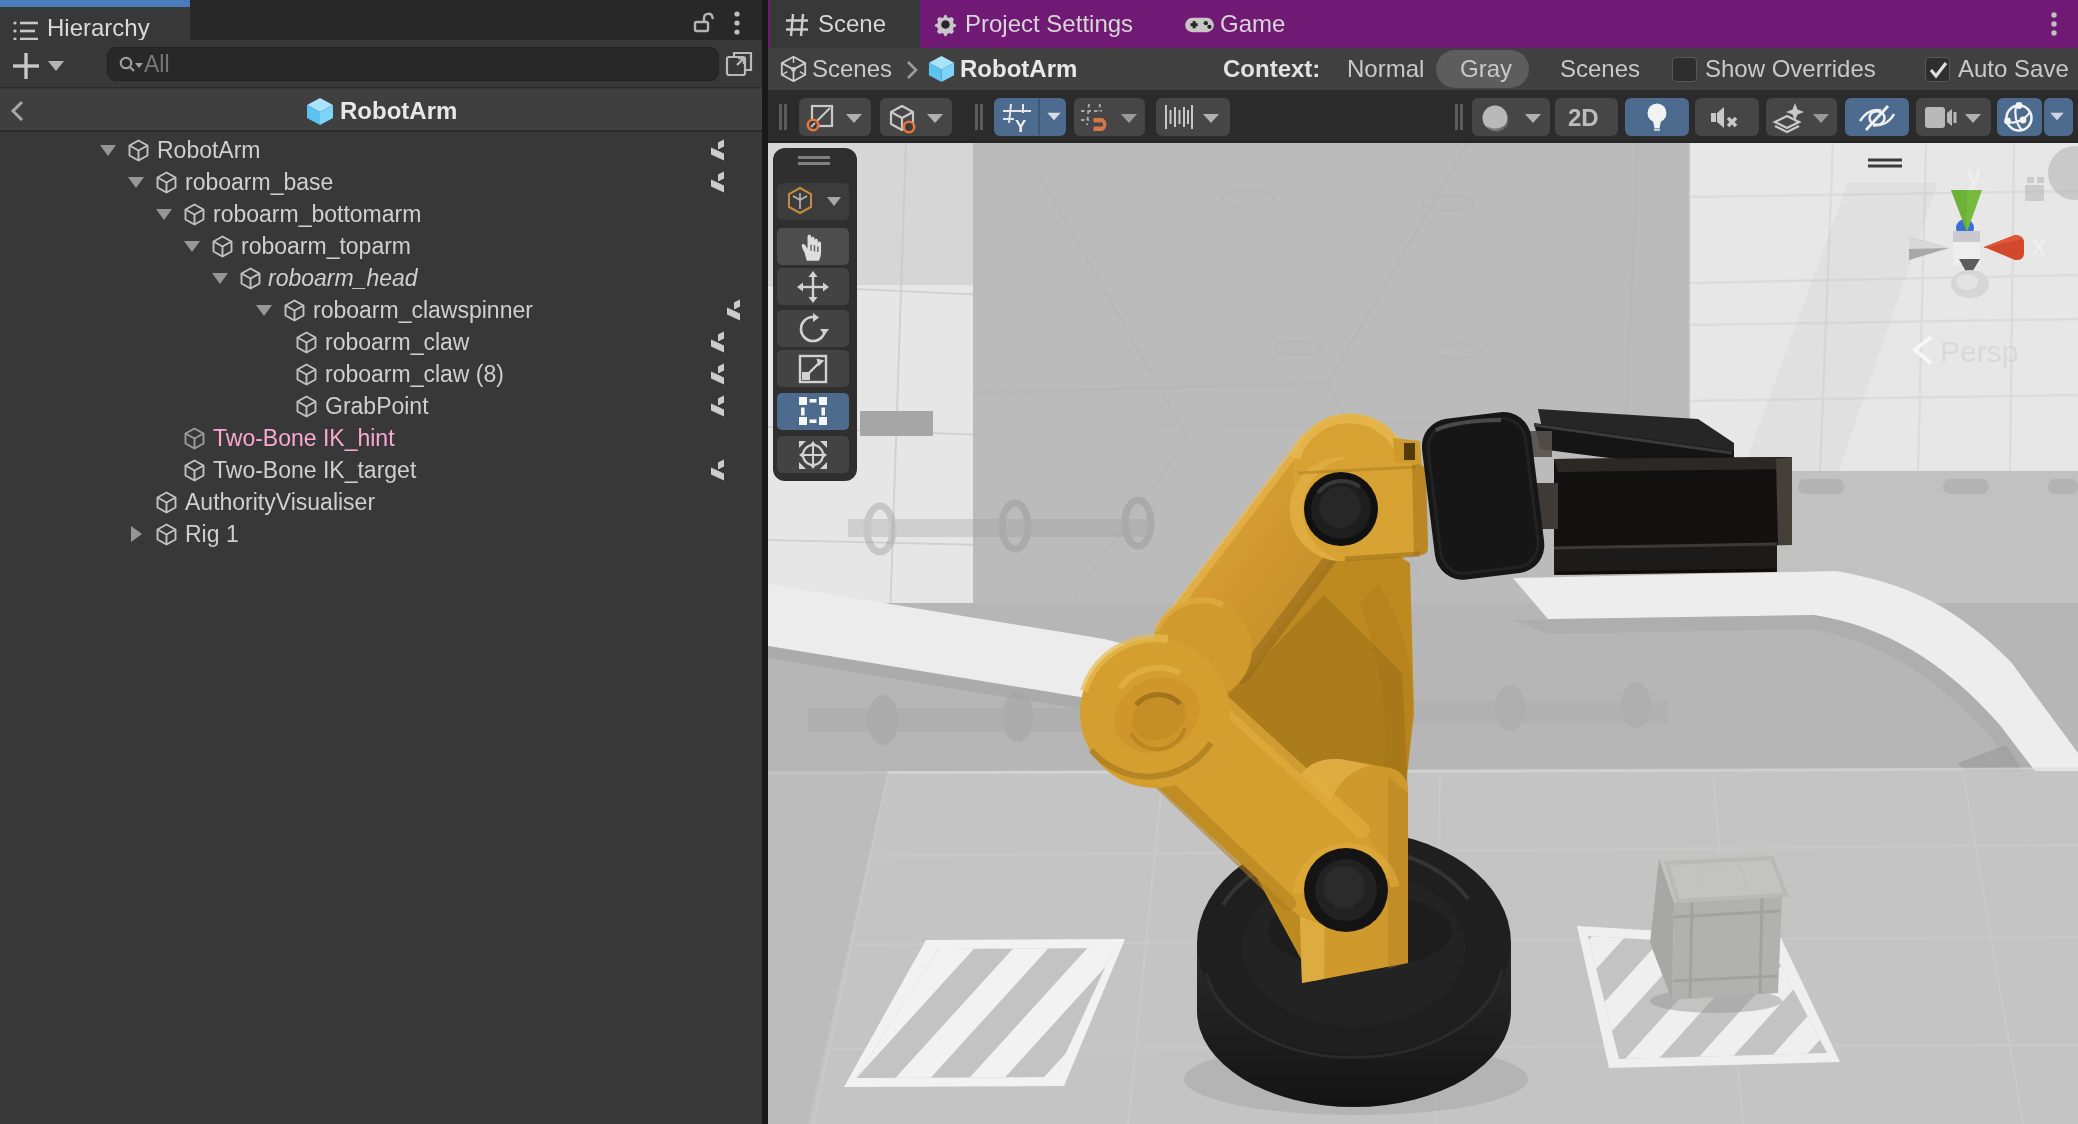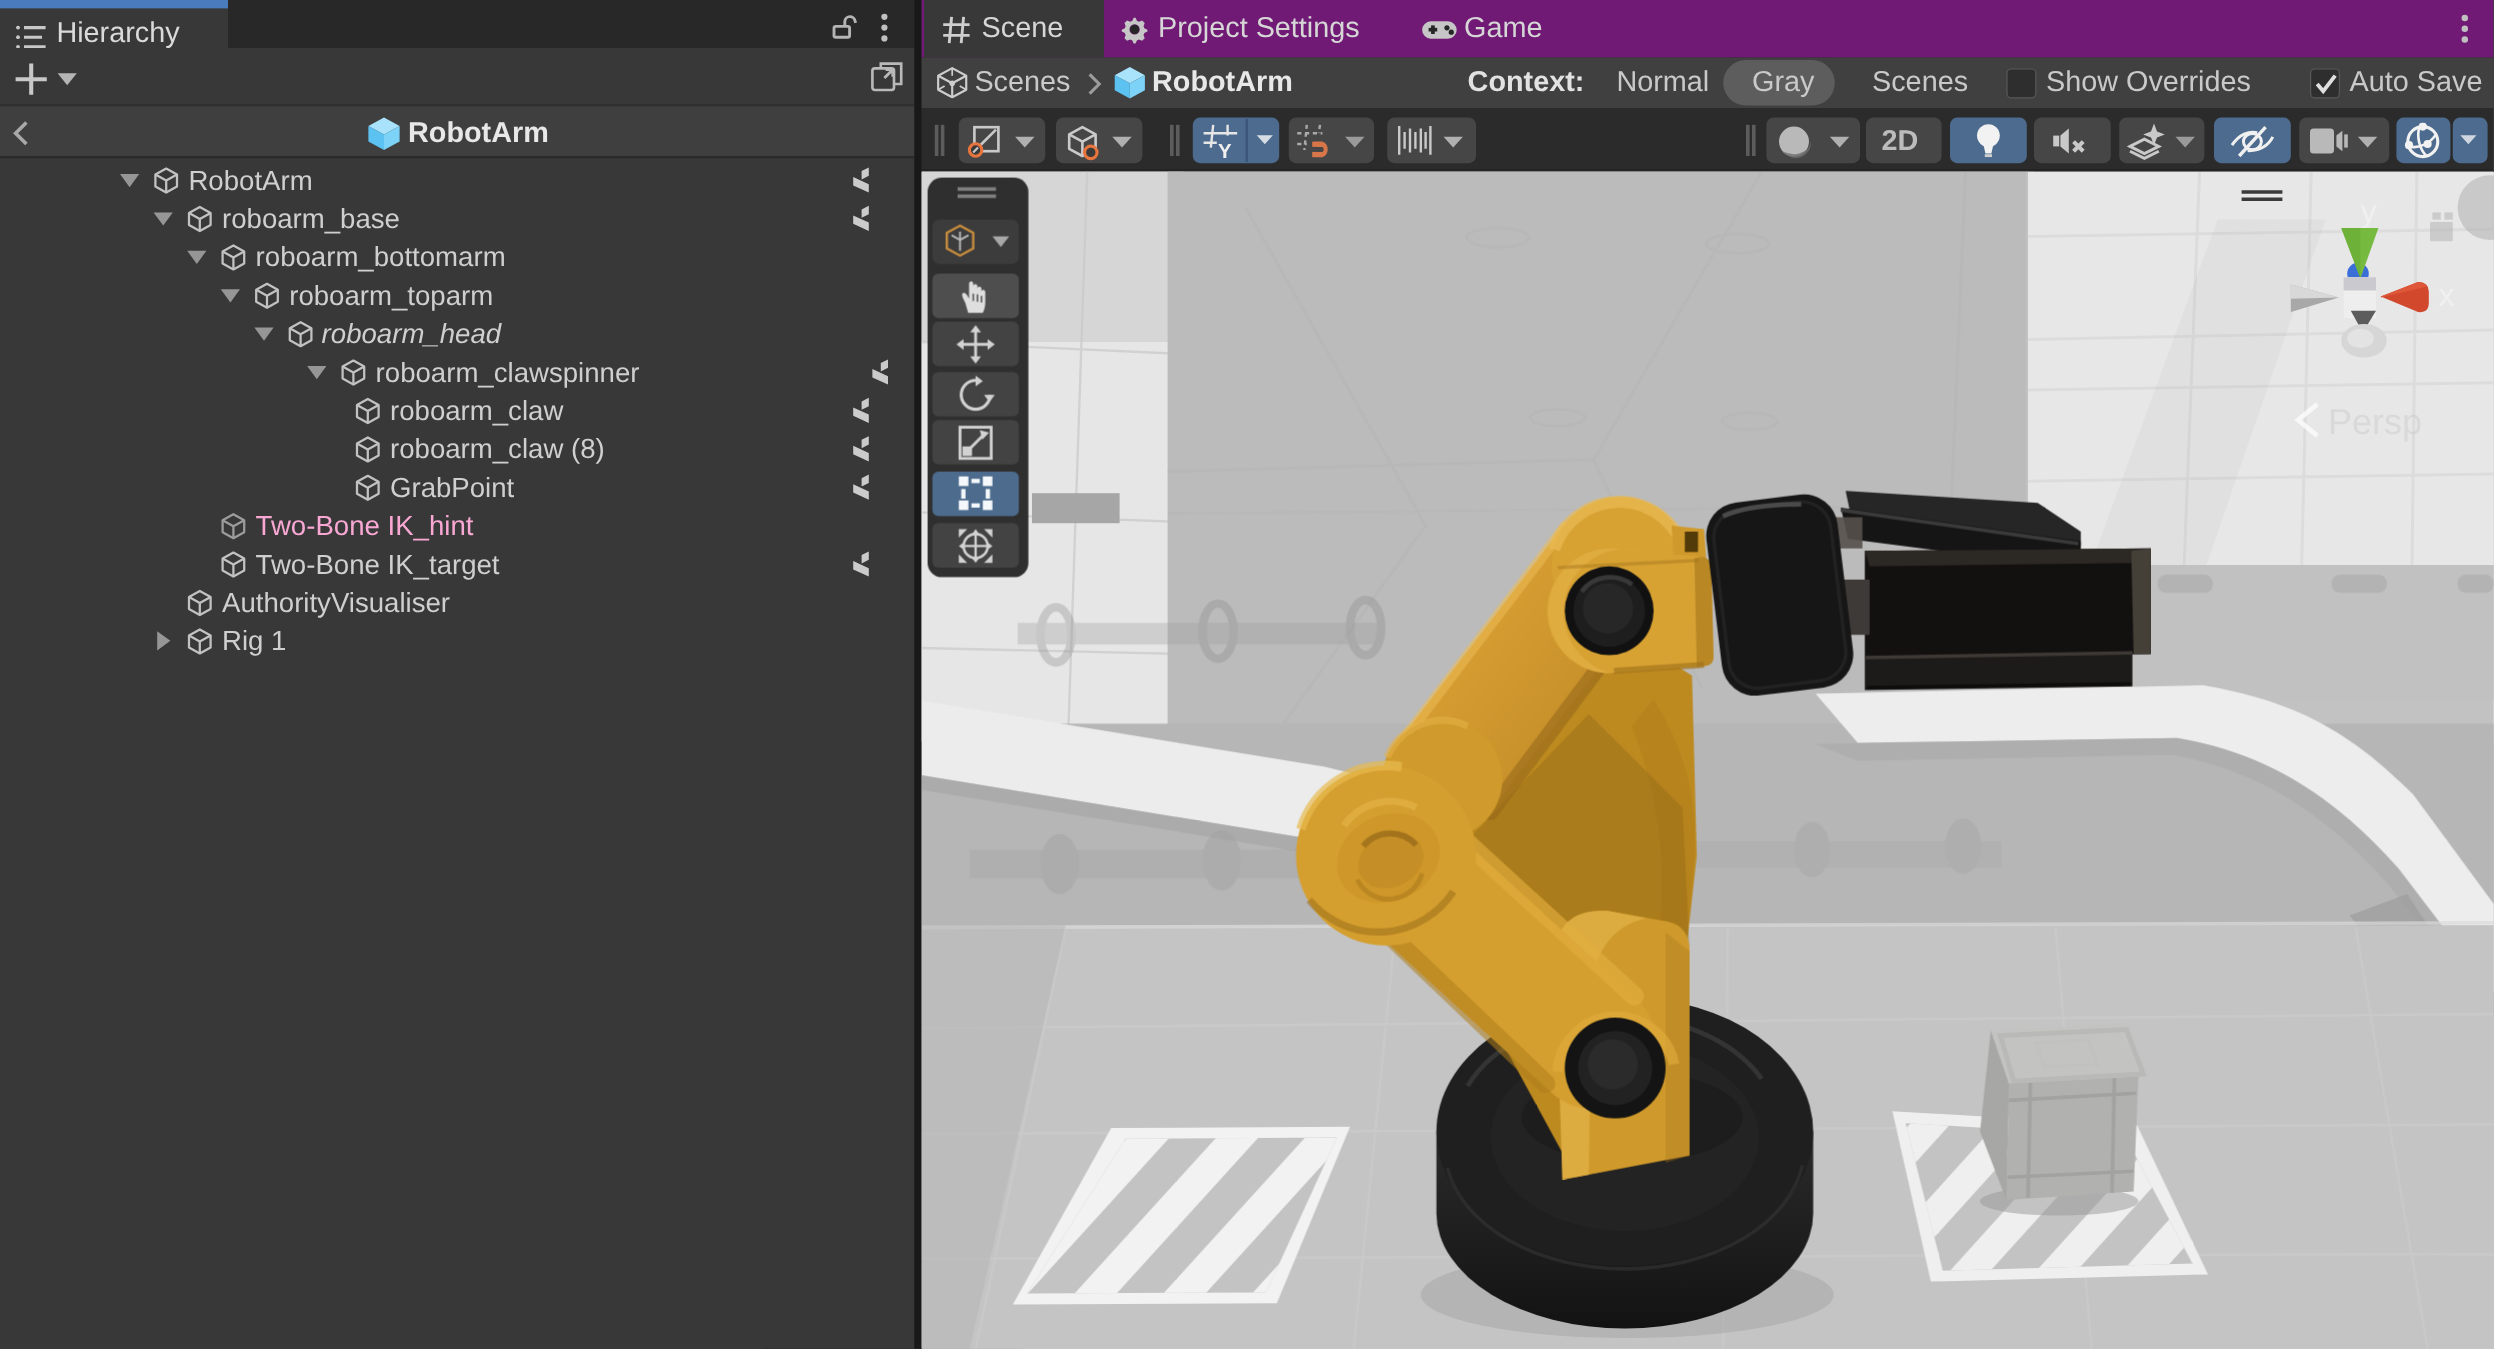--- a/index.html
+++ b/index.html
@@ -76,20 +76,30 @@
 <svg class="abs" style="left:47px;top:20px;" width="18" height="12" viewBox="0 0 18 12">
 <polygon points="1,1 17,1 9,11" fill="#b4b4b4"></polygon>
         </svg>
 <svg class="abs" style="left:725px;top:11px;" width="28" height="26" viewBox="0 0 28 26">
 <g fill="none" stroke="#b9b9b9" stroke-width="2.2">
 <rect x="2" y="6" width="18" height="18" rx="2"></rect>
 <path d="M9,6 L9,2 L26,2 L26,19 L20,19"></path>
 <path d="M12,14 L19,7 M19,13 L19,7 L13,7" stroke-width="2.4"></path>
 </g>
         </svg>
+      <div id="search">
+          <svg class="abs" style="left:10px;top:7px;" width="26" height="20" viewBox="0 0 26 20">
+<g fill="none" stroke="#9e9e9e" stroke-width="2.2">
+              <circle cx="8" cy="8" r="5.2"></circle>
+              <line x1="12" y1="12" x2="16" y2="16"></line>
+            </g>
+<polygon points="17,8 25,8 21,13" fill="#9e9e9e"></polygon>
+          </svg>
+          <span class="ph">All</span>
+        </div>
     </div>
     <div id="lhead">
         <svg class="abs" style="left:8px;top:10px;" width="20" height="24" viewBox="0 0 20 24">
 <path d="M14,3 L5,12 L14,21" fill="none" stroke="#a8a8a8" stroke-width="3"></path>
         </svg>
 <svg class="abs" style="left:305px;top:7px;" width="30" height="30" viewBox="0 0 30 30">
 <polygon points="15,2 28,9 15,16 2,9" fill="#a9e2fb"></polygon>
 <polygon points="2,9 15,16 15,29 2,22" fill="#5bc2f2"></polygon>
 <polygon points="15,16 28,9 28,22 15,29" fill="#7dd2f7"></polygon>
         </svg>

